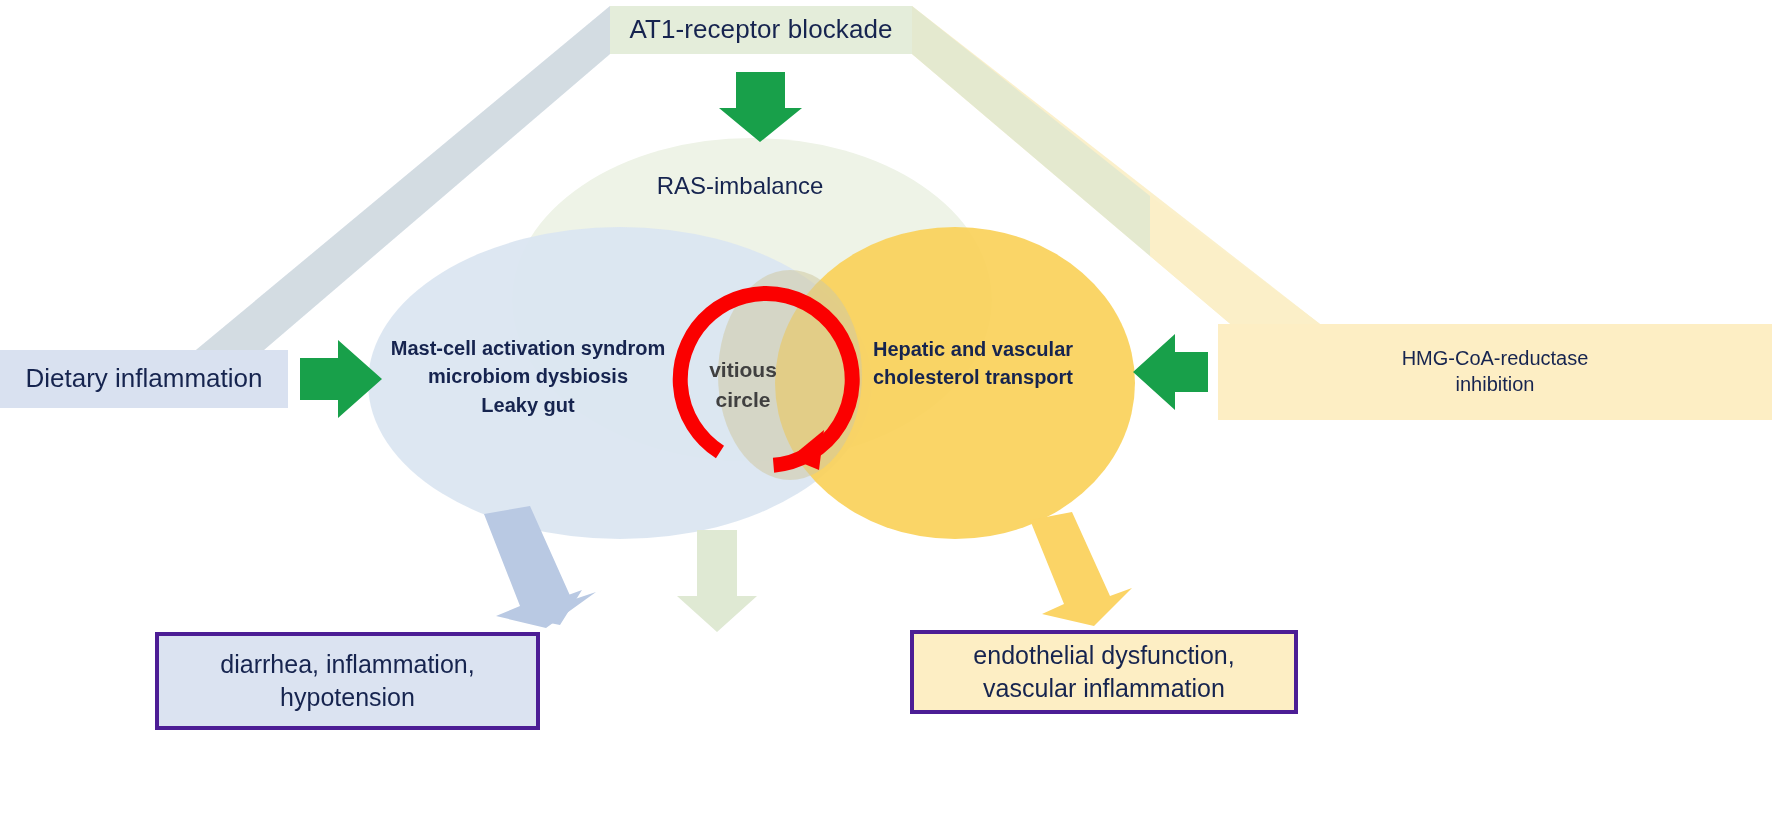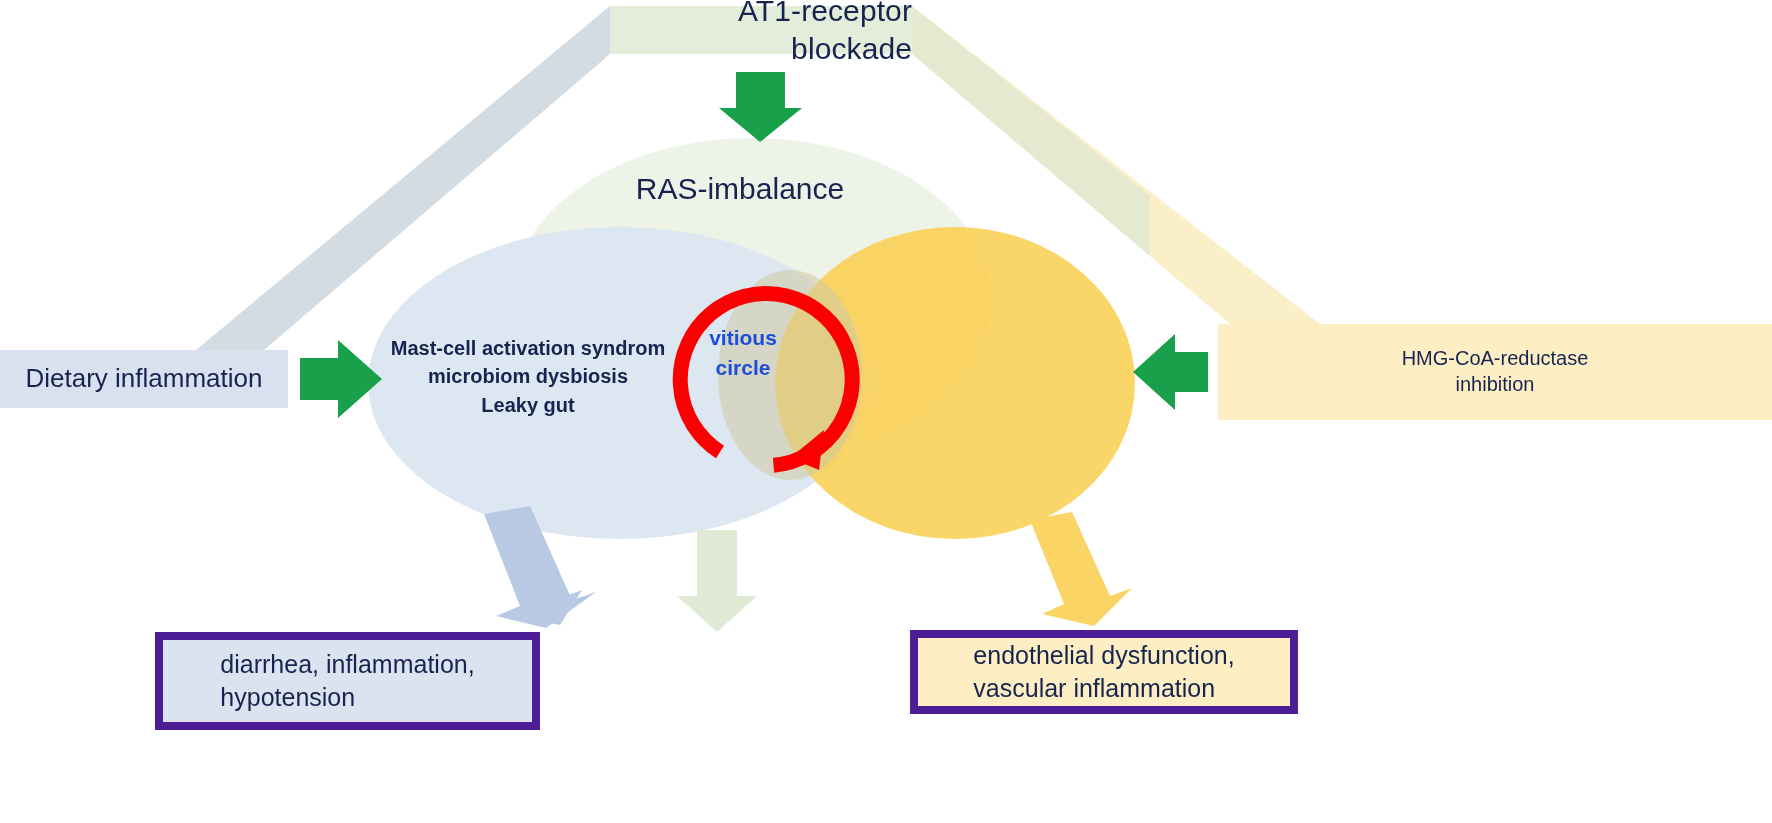--- a/index.html
+++ b/index.html
@@ -31,78 +31,77 @@
     justify-content: center;
     text-align: center;
     color: #16244f;
     line-height: 1.28;
     white-space: pre-line;
   }
 
   #box-at1 {
     left: 610px; top: 6px; width: 302px; height: 48px;
     background: #e4edda;
-    font-size: 30px;
+    font-size: 26px;
     letter-spacing: 0.1px;
-    text-align: right;
   }
   #box-dietary {
     left: 0px; top: 350px; width: 288px; height: 58px;
     background: #d9e1f0;
     font-size: 26px;
   }
   #box-hmg {
     left: 1218px; top: 324px; width: 554px; height: 96px;
     background: #fdeec4;
     font-size: 20px;
   }
 
   
   .outcome {
     position: absolute;
     display: flex;
     align-items: center;
     justify-content: center;
-    text-align: left;
-    border: 8px solid #4c1d95;
+    text-align: center;
+    border: 4px solid #4c1d95;
     color: #16244f;
     font-size: 25px;
     line-height: 1.34;
     white-space: pre-line;
   }
   #out-left   { left: 155px;  top: 632px; width: 385px; height: 98px; background: #dbe3f1; }
   #out-mid    { left: 553px;  top: 632px; width: 332px; height: 98px; background: #e6eed9; }
   #out-right  { left: 910px;  top: 630px; width: 388px; height: 84px; background: #fdeec4; }
 
   
   .venn-label {
     position: absolute;
     text-align: center;
     color: #16244f;
     white-space: pre-line;
   }
   #lbl-ras {
     left: 580px; top: 172px; width: 320px;
-    font-size: 30px;
+    font-size: 24px;
   }
   #lbl-left {
     left: 378px; top: 334px; width: 300px;
     font-size: 20px; line-height: 1.42;
     font-weight: 600;
     text-align: center;
   }
   #lbl-right {
     left: 848px; top: 335px; width: 250px;
     font-size: 20px; line-height: 1.42;
     font-weight: 600;
   }
   #lbl-center {
-    left: 678px; top: 323px; width: 130px;
+    left: 678px; top: 355px; width: 130px;
     font-size: 21px; line-height: 1.45;
-    color: #1d4ed8;
+    color: #404040;
     font-weight: 600;
   }
 </style>
 </head>
 <body>
 
 <div id="stage">
 
   <svg id="bg-svg" viewBox="0 0 1772 823">
     <defs>
@@ -177,20 +176,22 @@
 
   <div class="box" id="box-hmg">HMG-CoA-reductase
 inhibition</div>
 
   <div class="venn-label" id="lbl-ras">RAS-imbalance</div>
 
   <div class="venn-label" id="lbl-left">Mast-cell activation syndrom
 microbiom  dysbiosis
 Leaky gut</div>
 
+  <div class="venn-label" id="lbl-right">Hepatic and vascular
+cholesterol transport</div>
 
   <div class="venn-label" id="lbl-center">vitious
 circle</div>
 
   <div class="outcome" id="out-left">diarrhea, inflammation,
 hypotension</div>
 
 
   <div class="outcome" id="out-right">endothelial dysfunction,
 vascular inflammation</div>

